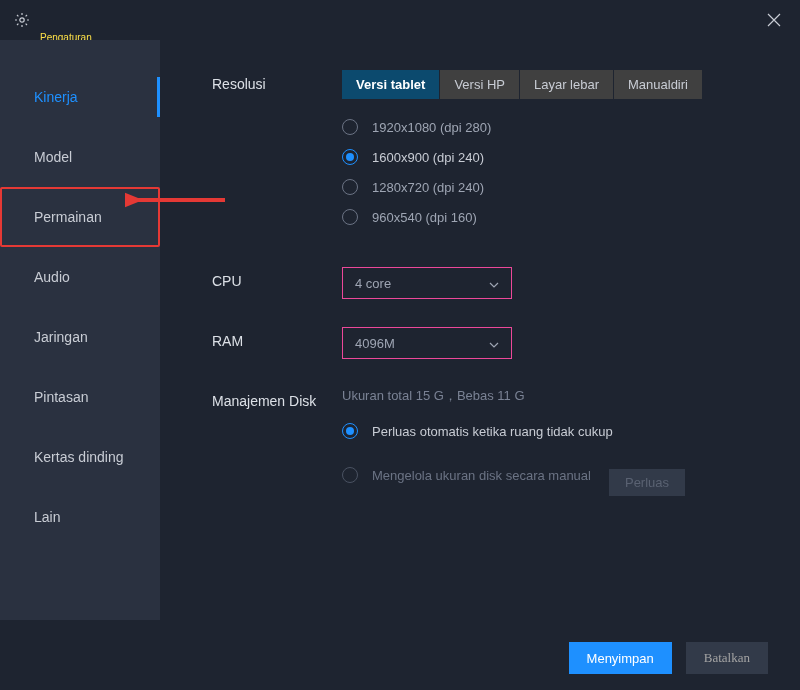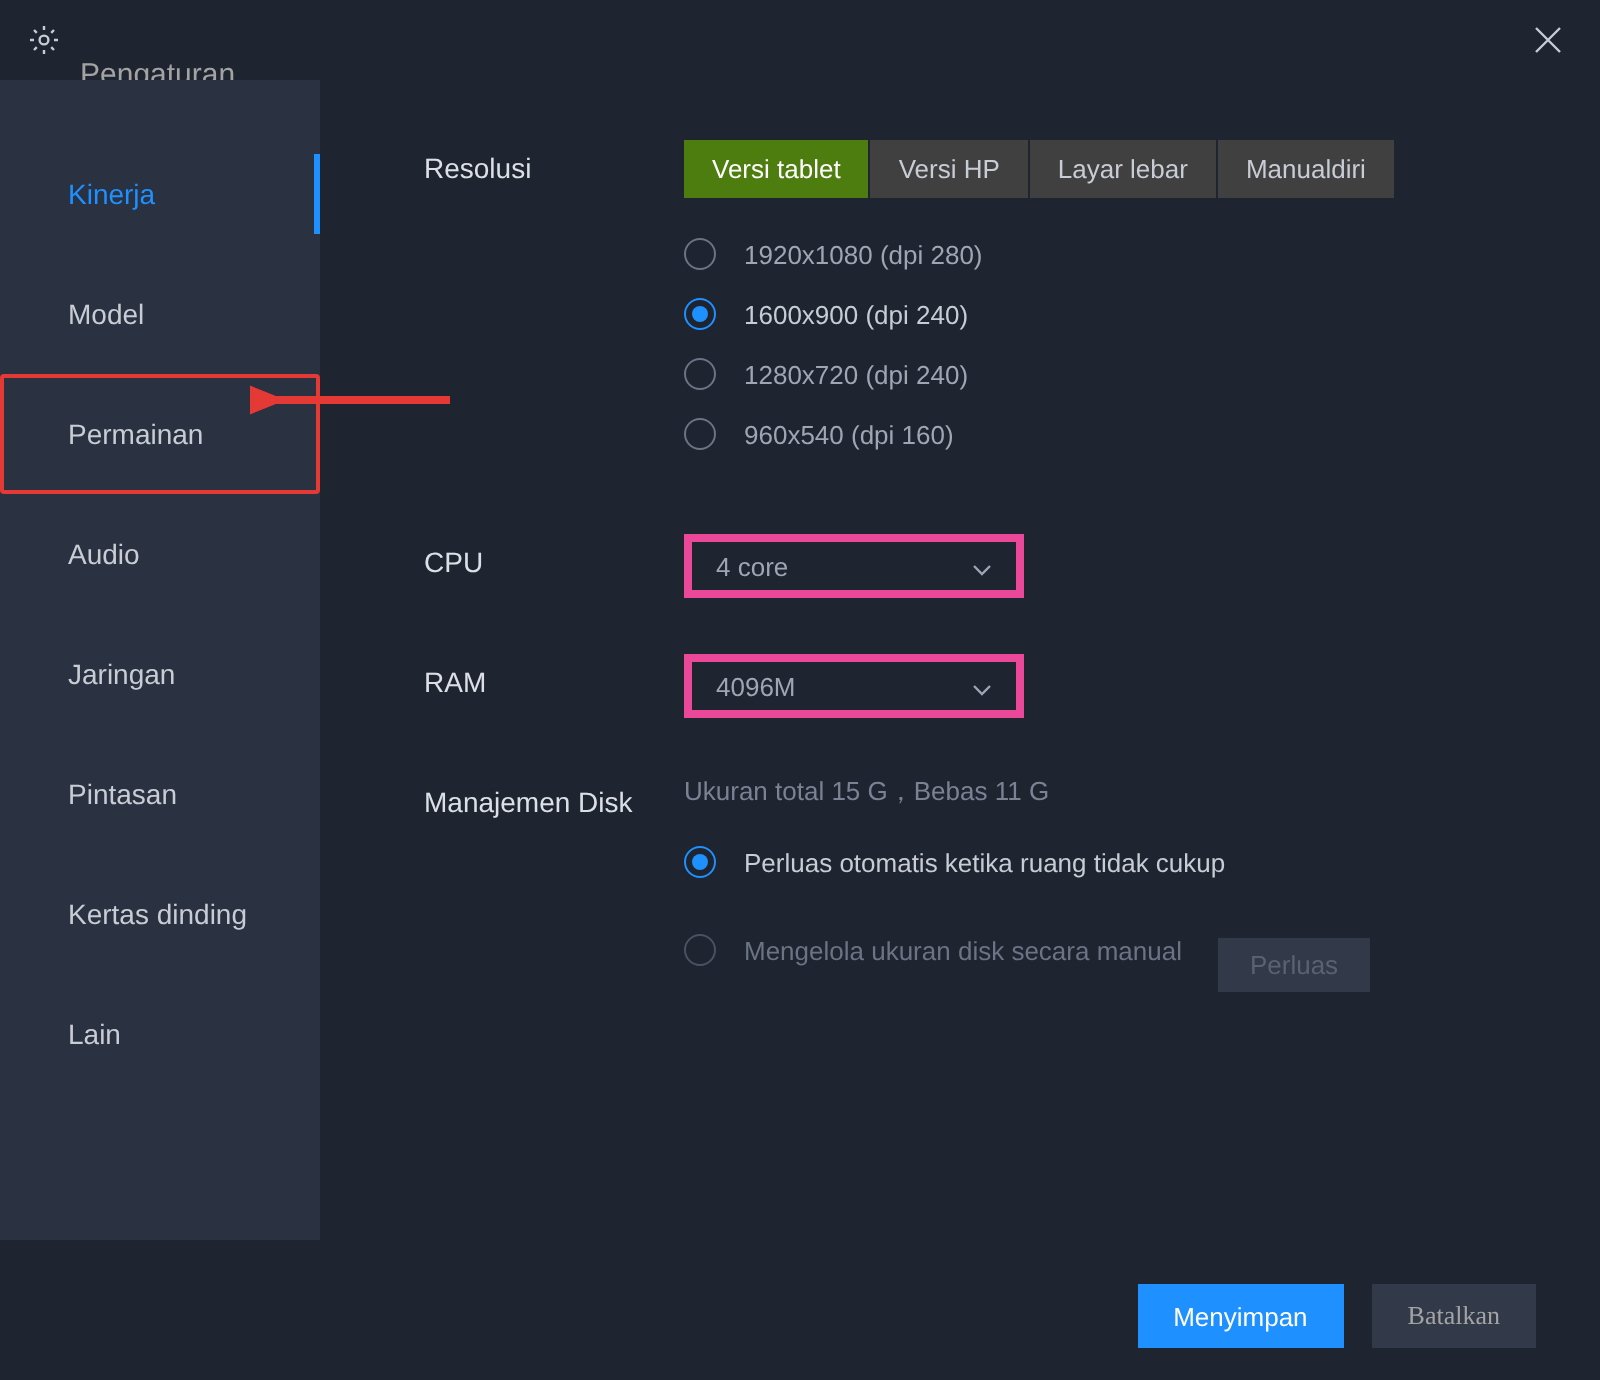--- a/index.html
+++ b/index.html
@@ -1,44 +1,44 @@
 <!DOCTYPE html>
 <html><head>
 <meta charset="utf-8">
 <style>
   * { box-sizing: border-box; margin: 0; padding: 0; font-family: "Segoe UI", Arial, sans-serif; }
   body { width: 800px; height: 690px; background: #1e2430; color: #c8ccd4; overflow: hidden; position: relative; }
   .titlebar { height: 40px; display: flex; align-items: center; padding: 0 14px; background: #1e2430; }
   .titlebar .gear { width: 16px; height: 16px; margin-right: 10px; display: inline-flex; }
-  .titlebar .title { font-size: 15px; color: #a3a3a3; margin-top: 35px; }
+  .titlebar .title { font-size: 10px; color: #fde047; margin-top: 35px; }
   .titlebar .close { margin-left: auto; width: 24px; height: 24px; display: flex; align-items: center; justify-content: center; cursor: pointer; }
   .titlebar .close svg { width: 14px; height: 14px; stroke: #c8ccd4; }
   .main { display: flex; height: 580px; }
   .sidebar { width: 160px; background: #2a3140; padding-top: 27px; }
   .sidebar-item { height: 60px; display: flex; align-items: center; padding-left: 34px; font-size: 14px; color: #c8ccd4; cursor: pointer; position: relative; }
   .sidebar-item.active { color: #1e90ff; }
   .sidebar-item.active::after { content:""; position:absolute; right:0; top:10px; bottom:10px; width:3px; background:#1e90ff; }
   .sidebar-item.highlighted { outline: 2px solid #e53935; outline-offset: -2px; border-radius: 2px; }
   .content { flex: 1; padding: 30px 40px 0 40px; overflow: hidden; position: relative; margin-left: 12px; }
   .row { display: flex; align-items: flex-start; margin-bottom: 28px; }
   .row .label { width: 130px; font-size: 14px; color: #dce0e6; padding-top: 6px; }
   .row .field { flex: 1; }
   .tabs { display: flex; }
   .tab { padding: 7px 14px; font-size: 13px; background: #404040; color: #c8ccd4; margin-right: 1px; cursor: pointer; }
-  .tab.active { background: #4d7c0f; color: #fff; }
+  .tab.active { background: #0c4a6e; color: #fff; font-weight: bold; }
   .radios { margin-top: 20px; }
   .radio { display: flex; align-items: center; margin-bottom: 14px; cursor: pointer; }
   .radio .circle { width: 16px; height: 16px; border: 1.5px solid #6b7384; border-radius: 50%; margin-right: 14px; display: flex; align-items: center; justify-content: center; flex-shrink:0; }
   .radio.selected .circle { border-color: #1e90ff; }
   .radio.selected .circle::after { content:""; width:8px; height:8px; background:#1e90ff; border-radius:50%; }
   .radio.disabled .circle { border-color: #4a5262; }
   .radio .text { font-size: 13px; color: #9ea5b3; }
   .radio.selected .text { color: #c8ccd4; }
   .radio.disabled .text { color: #6b7384; }
-  .select { width: 170px; height: 32px; border: 4px solid #ec4899; display: flex; align-items: center; padding: 0 12px; font-size: 13px; color: #9ea5b3; cursor: pointer; position: relative; }
+  .select { width: 170px; height: 32px; border: 1px solid #ec4899; display: flex; align-items: center; padding: 0 12px; font-size: 13px; color: #9ea5b3; cursor: pointer; position: relative; }
   .select .chev { margin-left: auto; }
   .select .chev svg { width:10px; height:6px; stroke:#9ea5b3; }
   .diskinfo { font-size: 13px; color: #7a8294; margin-bottom: 18px; }
   .diskrow { display:flex; align-items:center; margin-bottom:14px; }
   .btn-sm { padding: 6px 16px; font-size: 13px; background: #323a49; color: #9ea5b3; border: none; cursor: pointer; }
   .btn-sm.dim { color: #5a6272; margin-left: 18px; }
   .sweep-btn { padding: 7px 20px; font-size:13px; background:#323a49; color:#c8ccd4; border:none; cursor:pointer; }
   .footer { position: absolute; bottom: 16px; right: 32px; display:flex; gap:14px; }
   .btn { padding: 8px 18px; font-size: 13px; border: none; cursor: pointer; }
   .btn.primary { background: #1e90ff; color: #fff; }

